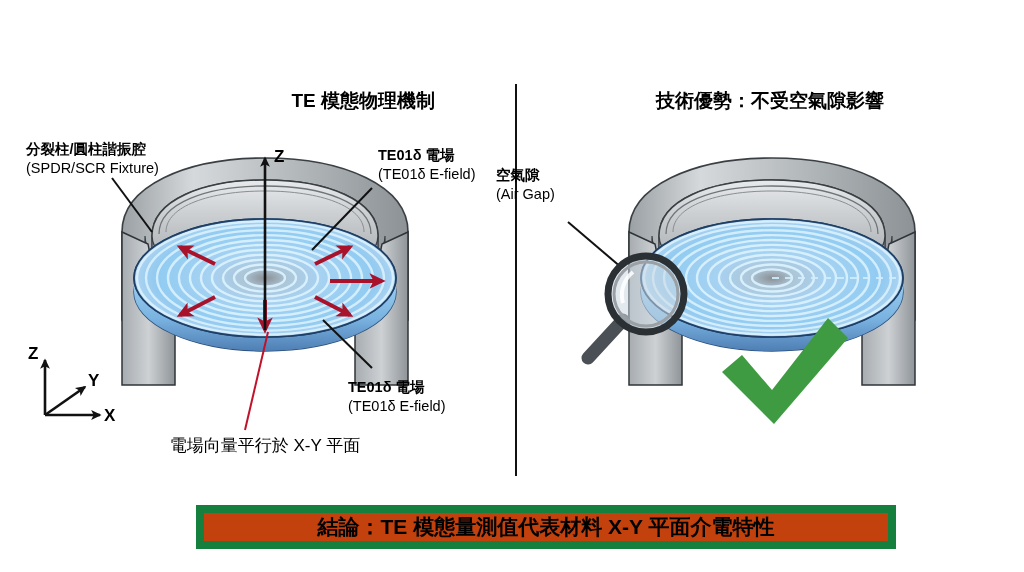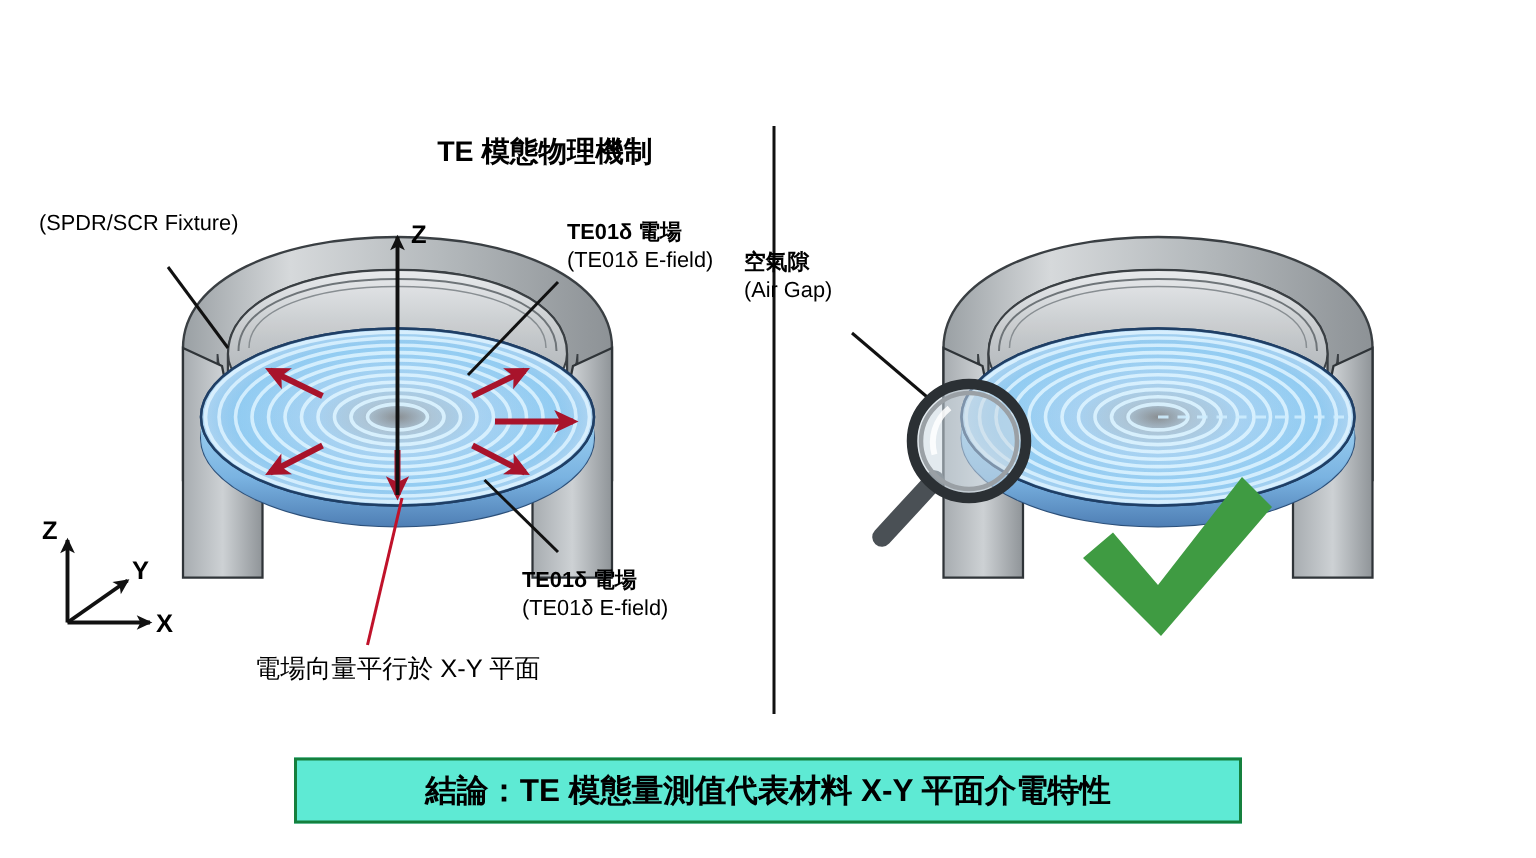--- a/index.html
+++ b/index.html
@@ -37,24 +37,24 @@
   .lbl .l2{font-weight:normal;display:block;}
   .lbl.center{text-align:left;}
 
   .caption{
     position:absolute;font-size:17px;font-weight:normal;white-space:nowrap;
     text-align:center;
   }
 
   
   .conclusion{
-    position:absolute;left:196px;top:505px;width:632px;height:44px;
-    border:2px solid #15803d;box-sizing:border-box;
+    position:absolute;left:196px;top:505px;width:700px;height:44px;
+    border:8px solid #15803d;box-sizing:border-box;
     display:flex;align-items:center;justify-content:center;
-    font-size:21px;font-weight:bold;white-space:nowrap;background:#5eead4;
+    font-size:21px;font-weight:bold;white-space:nowrap;background:#c2410c;
   }
 
   
   .art{position:absolute;left:0;top:0;width:1024px;height:572px;pointer-events:none;}
 </style>
 </head>
 <body>
 
 <div class="stage">
 
@@ -236,24 +236,26 @@
       </g>
 
       <g>
         <path d="M742,355 L772,390 L828,318 L848,338 L774,424 L722,372 Z" fill="#3f9b42"></path>
       </g>
     </g>
   </svg>
 
 
   <div class="subtitle left">TE 模態物理機制</div>
+  <div class="subtitle right">技術優勢：不受空氣隙影響</div>
 
   <div class="divider"></div>
 
   <div class="lbl" style="left:26px;top:140px;">
+    <span class="l1">分裂柱/圓柱諧振腔</span>
     <span class="l2">(SPDR/SCR Fixture)</span>
   </div>
 
   <div class="lbl center" style="left:378px;top:146px;">
     <span class="l1">TE01δ 電場</span>
     <span class="l2">(TE01δ E-field)</span>
   </div>
 
   <div class="lbl center" style="left:348px;top:378px;">
     <span class="l1">TE01δ 電場</span>

